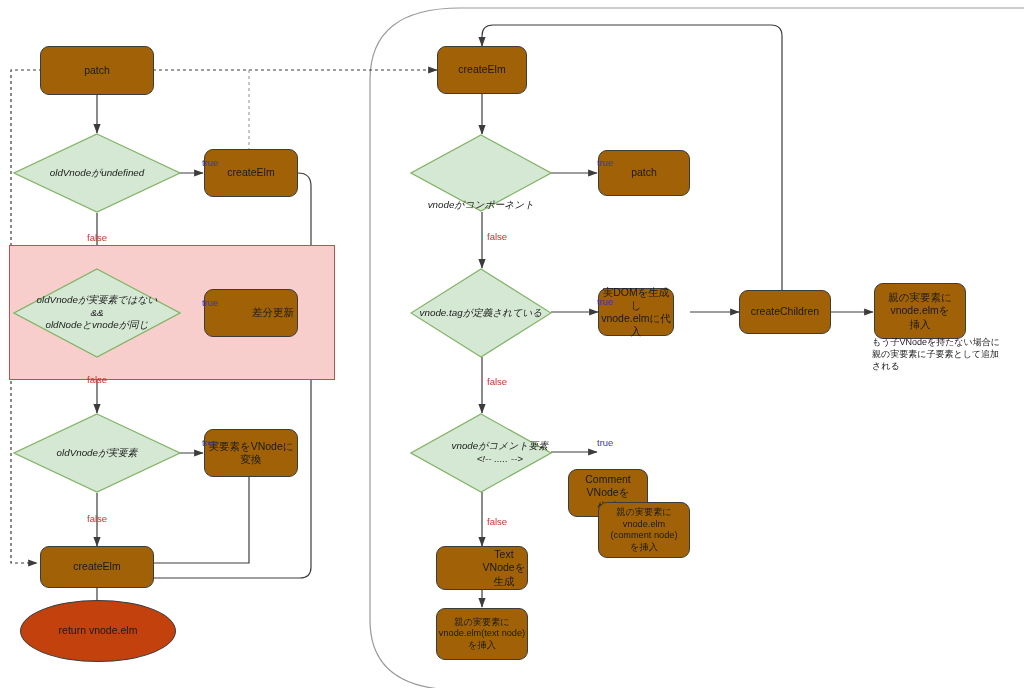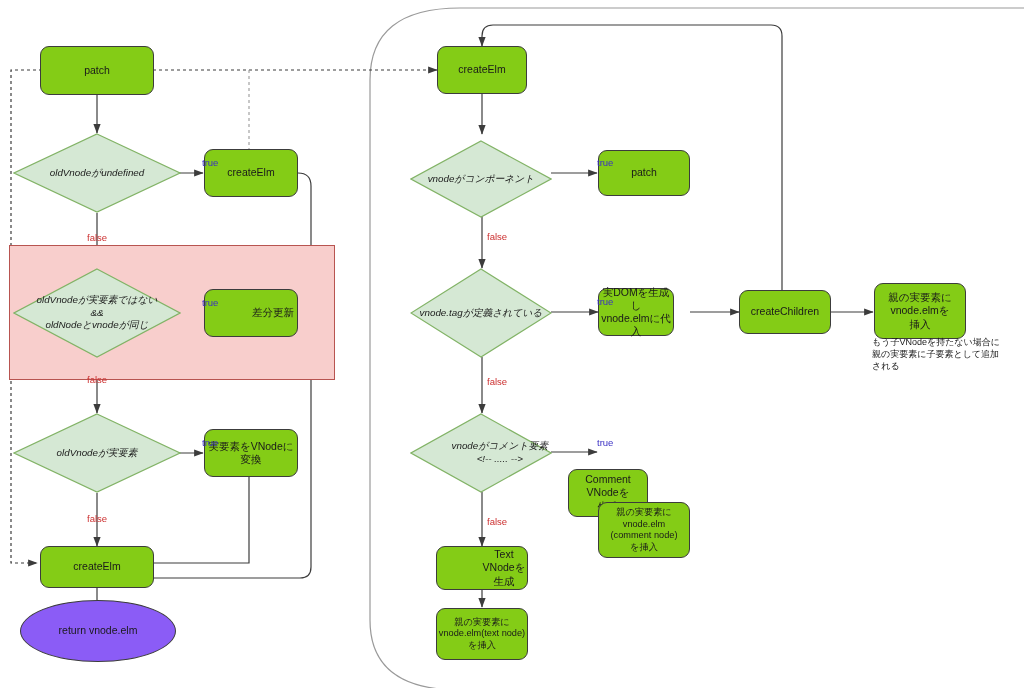--- a/index.html
+++ b/index.html
@@ -25,27 +25,27 @@
     box-sizing:border-box;
     display:flex;
     align-items:center;
     justify-content:center;
     text-align:center;
     color:#1a1a1a;
     line-height:1.25;
     white-space:pre-line;
   }
   .proc{
-    background:#84cc16;
+    background:#a16207;
     border:1.2px solid #3c3c3c;
     border-radius:9px;
     font-size:10.5px;
   }
   .term{
-    background:#8b5cf6;
+    background:#c2410c;
     border:1.2px solid #3c3c3c;
     border-radius:50%;
     font-size:10.5px;
   }
   .diamond-wrap{
     position:absolute;
     display:flex;
     align-items:center;
     justify-content:center;
     text-align:center;
@@ -196,21 +196,21 @@
 
   <div class="edge-label lbl-true" style="left:160px;top:158px;">true</div>
   <div class="edge-label lbl-false" style="left:87px;top:233px;">false</div>
   <div class="edge-label lbl-true" style="left:160px;top:298px;">true</div>
   <div class="edge-label lbl-false" style="left:87px;top:375px;">false</div>
   <div class="edge-label lbl-true" style="left:160px;top:438px;">true</div>
   <div class="edge-label lbl-false" style="left:87px;top:514px;">false</div>
 
   <div class="node proc" style="left:437px;top:46px;width:90px;height:48px;">createElm</div>
 
-  <div class="diamond-wrap" style="left:410px;top:140px;width:142px;height:78px;">
+  <div class="diamond-wrap" style="left:410px;top:134px;width:142px;height:78px;align-items:flex-end;">
     <svg class="diamond-shape" viewBox="0 0 142 78" preserveAspectRatio="none">
       <polygon points="71,1 141,39 71,77 1,39" fill="#d5e8d4" stroke="#82b366" stroke-width="1.2"></polygon>
     </svg>
     <span class="diamond-label">vnodeがコンポーネント</span>
   </div>
 
   <div class="node proc" style="left:598px;top:150px;width:92px;height:46px;">patch</div>
 
   <div class="diamond-wrap" style="left:410px;top:268px;width:142px;height:90px;">
     <svg class="diamond-shape" viewBox="0 0 142 90" preserveAspectRatio="none">

